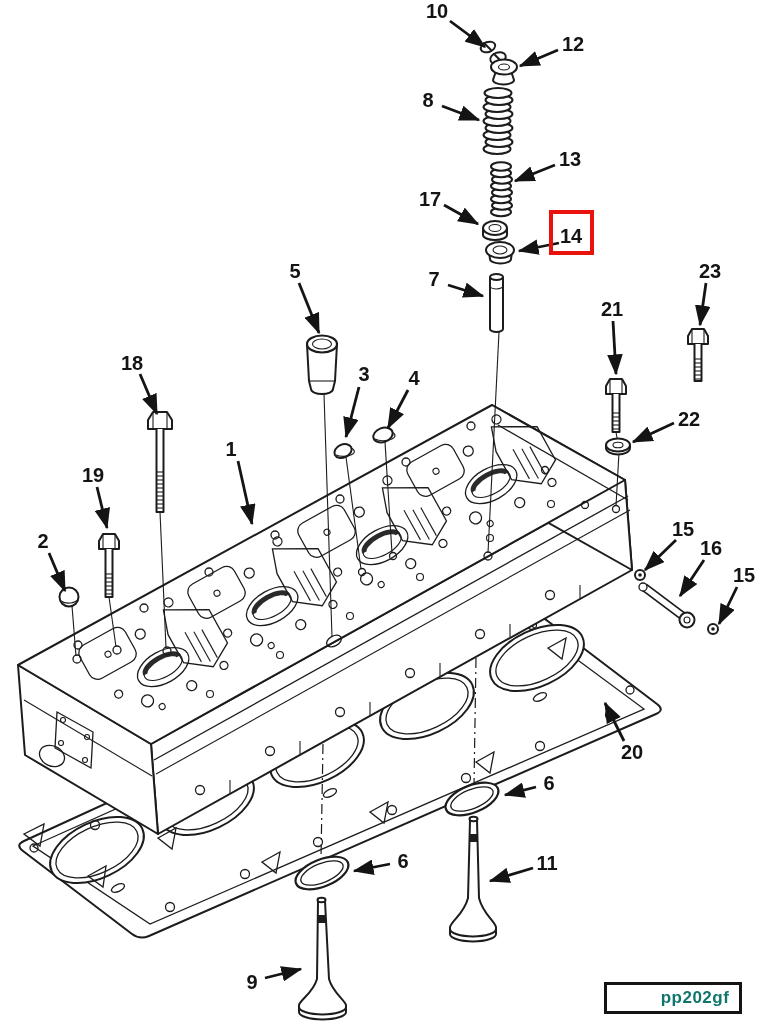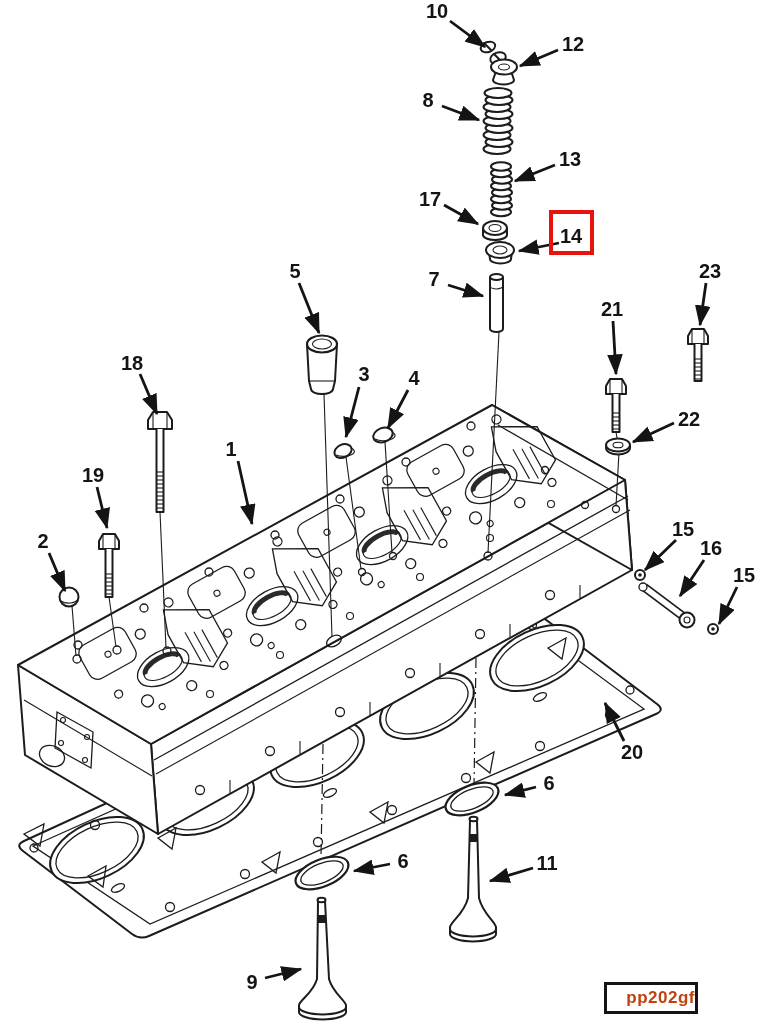--- a/index.html
+++ b/index.html
@@ -11,22 +11,22 @@
   .s2n {fill:none;stroke:#1c1c1c;stroke-width:2;stroke-linejoin:round;stroke-linecap:round;}
   .s22 {fill:#ffffff;stroke:#1c1c1c;stroke-width:2.2;stroke-linejoin:round;}
   .s1  {fill:none;stroke:#1c1c1c;stroke-width:1.3;}
   .s1f {fill:#ffffff;stroke:#1c1c1c;stroke-width:1.3;}
   .thin{fill:none;stroke:#1c1c1c;stroke-width:1.1;}
   .dash{fill:none;stroke:#1c1c1c;stroke-width:1.2;stroke-dasharray:10 4 2 4;}
   .ink {fill:#1c1c1c;stroke:none;}
   .callout-arrow{stroke:#141414;stroke-width:2.8;fill:none;}
   .callout-text{font-family:"Liberation Sans",sans-serif;font-weight:bold;font-size:20px;fill:#141414;}
   #part-code{position:absolute;left:604px;top:982px;width:88px;height:26px;line-height:26px;
-             border:3px solid #141414;text-align:right;font-weight:bold;font-size:17px;
-             color:#c2410c;letter-spacing:0.5px;background:#fff;}
+             border:3px solid #141414;text-align:center;font-weight:bold;font-size:17px;
+             color:#0f766e;letter-spacing:0.5px;background:#fff;padding-left:44px;}
 </style>
 </head>
 <body>
 
 <div id="stage">
 <svg width="760" height="1030" viewBox="0 0 760 1030">
   <defs>
     <marker id="ah" markerUnits="strokeWidth" markerWidth="7.5" markerHeight="5.6" refX="7" refY="2.8" orient="auto">
       <path d="M0,0 L7.5,2.8 L0,5.6 Z" fill="#141414"></path>
     </marker>

